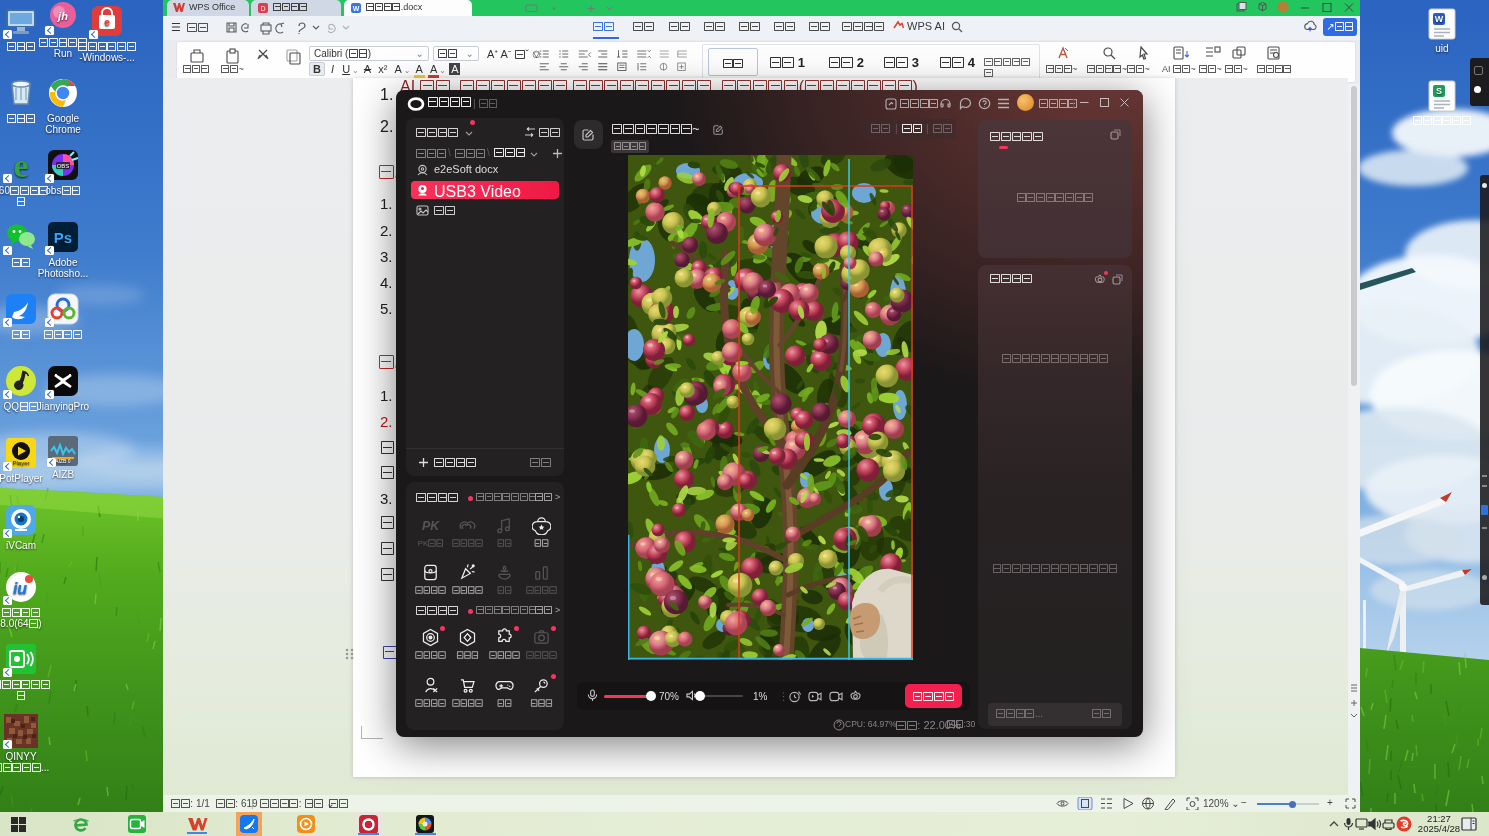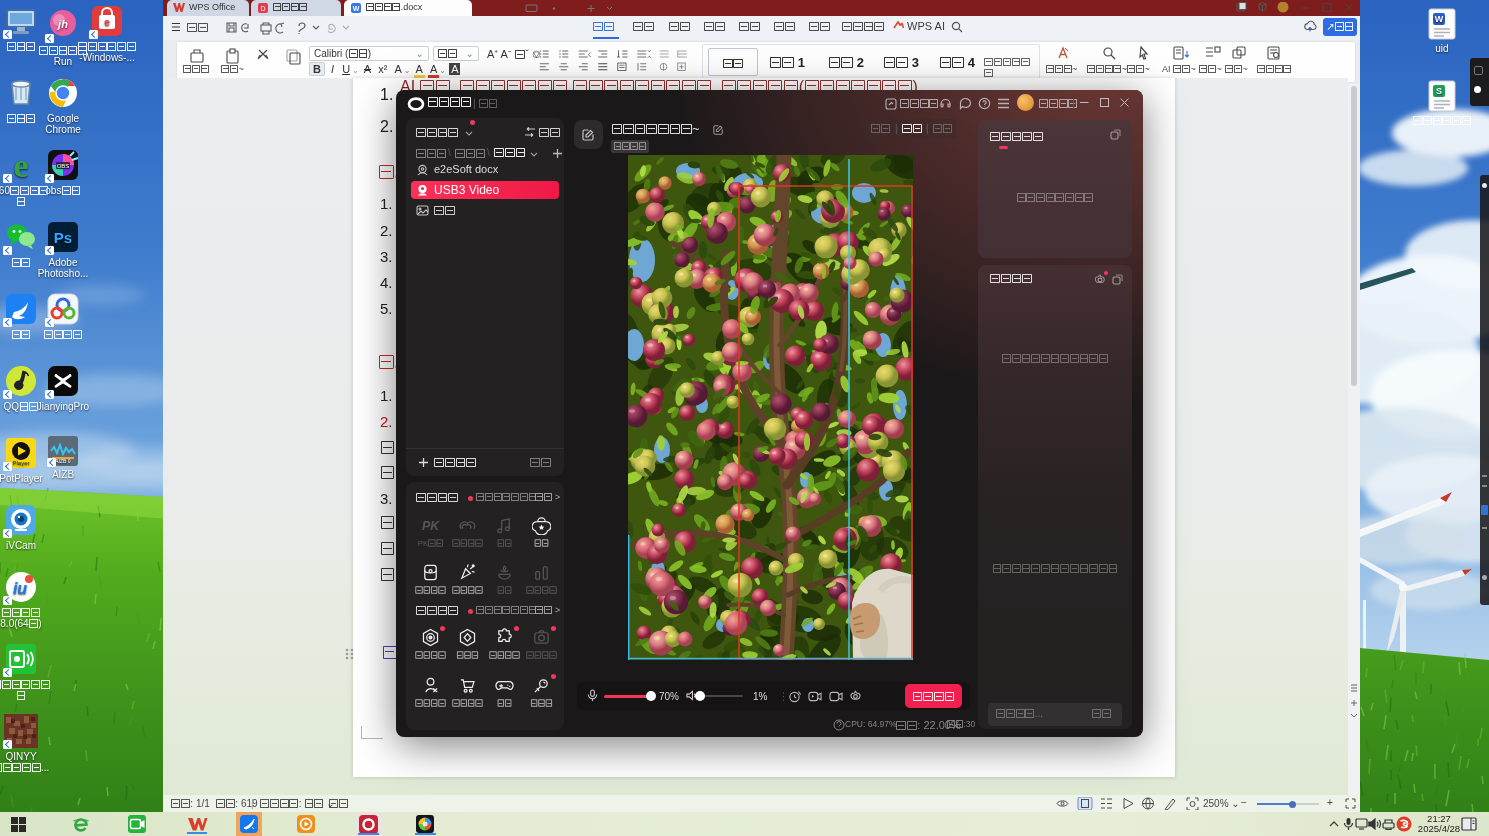--- a/index.html
+++ b/index.html
@@ -16,21 +16,21 @@
 .dico{position:absolute;width:72px;text-align:center;color:#fff;font-size:10px;line-height:11px;
   text-shadow:0 1px 2px rgba(0,0,0,.75);}
 .dico .ic{width:34px;height:34px;margin:0 auto 3px;border-radius:6px;position:relative;}
 .dico .lbl{display:block;}
 .shortcut::before{content:"";position:absolute;left:-1px;bottom:-1px;width:9px;height:9px;background:#fff;
  border-radius:1.5px;box-shadow:0 0 1px #888;}
 .shortcut::after{content:"";position:absolute;left:1.5px;bottom:1.5px;width:4px;height:4px;
  border-left:1.6px solid #2b6cd4;border-bottom:1.6px solid #2b6cd4;transform:rotate(45deg);}
 
 #wps{left:163px;top:0;width:1197px;height:812px;background:#e9ebee;}
-#tabbar{left:0;top:0;width:100%;height:16px;background:#7f1d1d;}
+#tabbar{left:0;top:0;width:100%;height:16px;background:#22c55e;}
 .wtab{position:absolute;top:0;height:16px;font-size:9px;color:#333;padding:2px 8px 0 22px;border-radius:5px 5px 0 0;}
 #menurow{left:0;top:16px;width:100%;height:24px;background:#eef2f7;font-size:11px;color:#444;}
 #ribbon{left:13px;top:41px;width:1180px;height:42px;background:#fefefe;border:1px solid #dfe3e9;border-radius:3px;}
 #docarea{left:0;top:78px;width:1185px;height:717px;background:linear-gradient(180deg,#ebedee 0%,#eaecec 55%,#e6ecdf 80%,#dfe9d4 100%);}
 #page{left:190px;top:0;width:822px;height:699px;background:#fff;box-shadow:0 0 4px rgba(0,0,0,.18);}
 #statusbar{left:0;top:795px;width:1197px;height:17px;background:#eef3ea;font-size:10px;color:#454545;}
 #wps-scroll{left:1185px;top:84px;width:12px;height:711px;background:#f0f1f2;}
 
 #live{left:396px;top:90px;width:747px;height:647px;background:#1b1819;border-radius:8px;
   box-shadow:0 8px 40px rgba(0,0,0,.5);color:#ddd;font-size:11px;}
@@ -305,21 +305,21 @@
 
   <div class="dico" style="left:-15px;top:4px;">
         <div class="ic shortcut"><svg width="34" height="34" viewBox="0 0 34 34">
             <rect x="3" y="6" width="28" height="17" rx="2" fill="#bfd9f2" stroke="#3a6ea5" stroke-width="2"></rect>
             <rect x="6" y="9" width="22" height="11" fill="#6fa8dc"></rect>
             <rect x="13" y="23" width="8" height="4" fill="#9ab6d0"></rect>
             <rect x="9" y="27" width="16" height="3" rx="1" fill="#7d9cb8"></rect>
           </svg></div>
         <span class="lbl"><span class="cj"></span><span class="cj"></span><span class="cj"></span></span>
       </div>
-  <div class="dico" style="left:27px;top:8px;">
+  <div class="dico" style="left:27px;top:0;">
         <div class="ic shortcut"><svg width="34" height="34" viewBox="0 0 34 34">
             <circle cx="17" cy="15" r="13" fill="#e85f9c"></circle>
             <circle cx="13" cy="12" r="6" fill="#f4a0c6" opacity=".7"></circle>
             <text x="17" y="20" font-size="11" fill="#fff" text-anchor="middle" font-style="italic" font-weight="bold">jh</text>
           </svg></div>
         <span class="lbl"><span class="cj"></span><span class="cj"></span><span class="cj"></span><span class="cj"></span><span class="cj"></span><br>Run</span>
       </div>
   <div class="dico" style="left:71px;top:4px;">
         <div class="ic shortcut"><svg width="34" height="34" viewBox="0 0 34 34">
             <rect x="2" y="2" width="30" height="30" rx="6" fill="#e03c3c"></rect>
@@ -785,21 +785,21 @@
             <path d="M.5 6.5 h11 M6 1 a8 8 0 0 1 0 11 M6 1 a8 8 0 0 0 0 11"></path>
           </g>
       <g transform="translate(108,0)">
             <path d="M2 11 L9 2 L11 4 L4 12.5 L1 13 Z"></path>
           </g>
       <g transform="translate(130,0)">
             <path d="M1 4 v-3 h3 M9 1 h3 v3 M12 10 v3 h-3 M4 13 H1 v-3"></path>
             <circle cx="6.5" cy="7" r="2.5"></circle>
           </g>
     </svg>
-    <span class="abs" style="left:1040px;top:3px;">250% ⌄</span>
+    <span class="abs" style="left:1040px;top:3px;">120% ⌄</span>
     <span class="abs" style="left:1078px;top:2px;">−</span>
     <div class="abs" style="left:1094px;top:8px;width:62px;height:2px;background:#c9d2c9;">
           <div class="abs" style="left:0;top:0;width:35px;height:2px;background:#4a7fd0;"></div>
           <div class="abs" style="left:32px;top:-2.5px;width:7px;height:7px;border-radius:50%;background:#4a6fb8;"></div>
         </div>
     <span class="abs" style="left:1164px;top:2px;">+</span>
     <svg class="abs" style="left:1182px;top:3px" width="11" height="11" viewBox="0 0 11 11" fill="none" stroke="#4a4a4a" stroke-width="1">
           <path d="M4 1 H1 v3 M7 1 h3 v3 M10 7 v3 H7 M1 7 v3 h3"></path>
         </svg>
   </div>
@@ -865,21 +865,21 @@
           <circle cx="6.5" cy="5" r="1.2"></circle>
           <path d="M2 11 a5 4 0 0 1 9 0"></path>
         </svg>
    <span class="abs" style="left:28px;top:45px;font-size:11px;color:#ddd;">e2eSoft docx</span>
    <div class="abs" style="left:5px;top:63px;width:148px;height:18px;border-radius:4px;background:linear-gradient(90deg,#fb3159,#ef1946);"></div>
    <svg class="abs" style="left:10px;top:66px" width="13" height="12" viewBox="0 0 13 12">
           <circle cx="6.5" cy="5" r="4.1" fill="#fff"></circle>
           <circle cx="6.5" cy="4.6" r="1.5" fill="#e8204c"></circle>
           <path d="M2 11.5 a5 4.2 0 0 1 9 0 z" fill="#fff"></path>
         </svg>
-   <span class="abs" style="left:28px;top:65px;font-size:12px;color:#fff;">USB3 Video</span>
+   <span class="abs" style="left:28px;top:65px;font-size:16px;color:#fff;">USB3 Video</span>
    <svg class="abs" style="left:10px;top:87px" width="13" height="11" viewBox="0 0 13 11" fill="none" stroke="#c8c4c5" stroke-width="1.1">
           <rect x="1" y="1" width="11" height="9" rx="1.5"></rect>
           <circle cx="4" cy="4" r="1"></circle>
           <path d="M2 9 l3 -3 2 2 3 -3 2 2"></path>
         </svg>
    <span class="abs" style="left:28px;top:86px;font-size:11px;color:#ddd;"><span class="cj"></span><span class="cj"></span></span>
    <div class="abs" style="left:0;top:330px;width:158px;border-top:1px solid #333132;"></div>
    <svg class="abs" style="left:12px;top:339px" width="11" height="11" viewBox="0 0 11 11" stroke="#ddd" stroke-width="1.3">
           <path d="M5.5 1 v9 M1 5.5 h9"></path>
         </svg>

